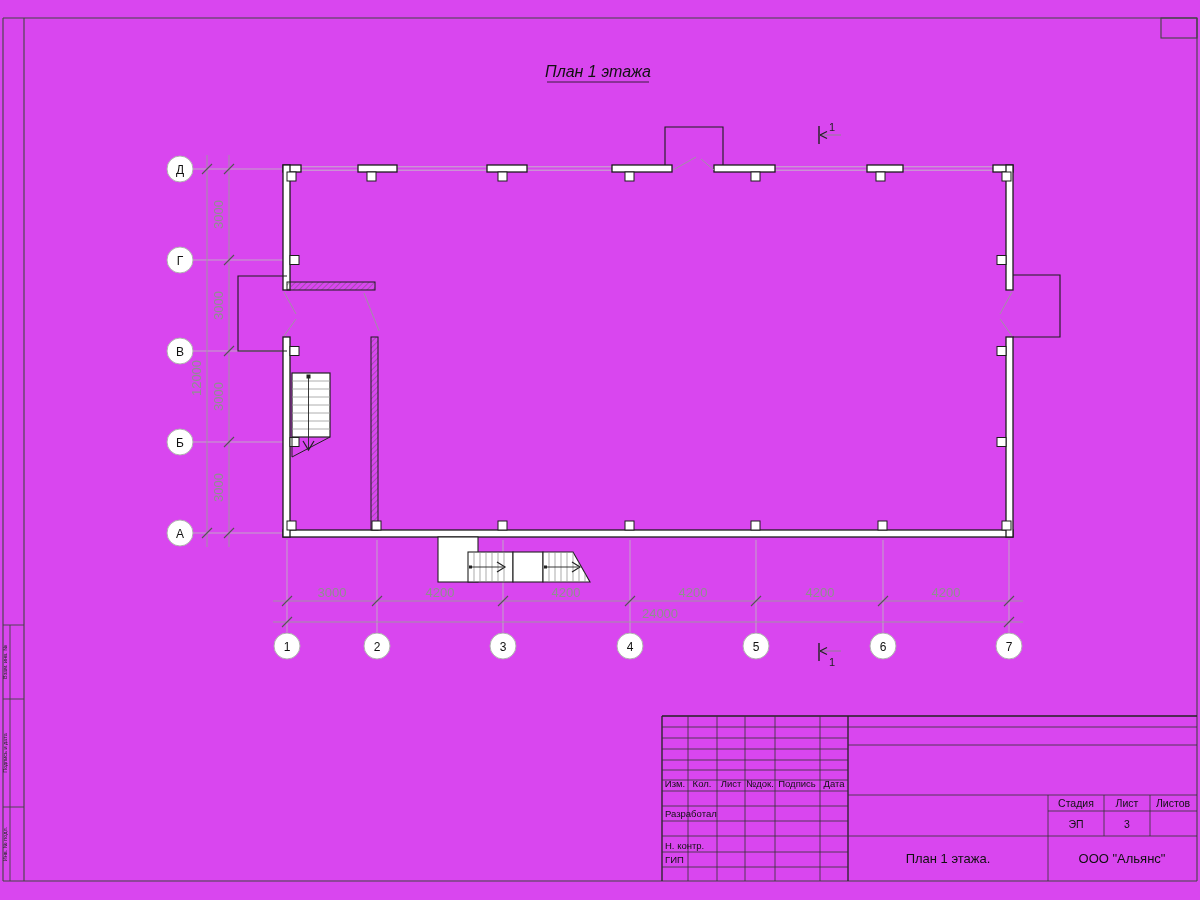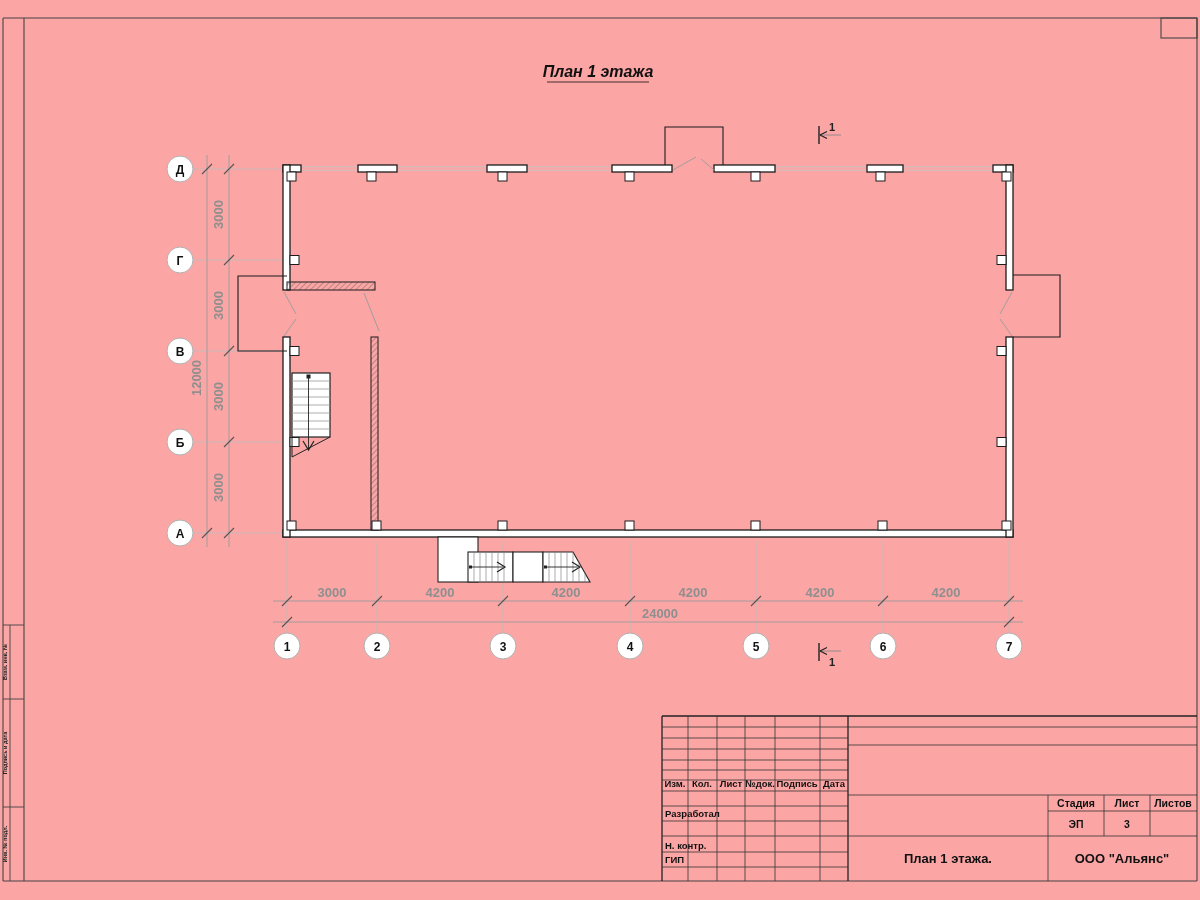--- a/index.html
+++ b/index.html
@@ -1,17 +1,17 @@
 <!DOCTYPE html>
 <html><head>
 <meta charset="utf-8">
 <style>
   html,body{margin:0;padding:0;background:#ffffff;}
-  .sheet{position:relative;width:1200px;height:900px;background:#fca5a5;overflow:hidden;
-         font-family:"Liberation Sans", sans-serif;font-weight:bold;}
+  .sheet{position:relative;width:1200px;height:900px;background:#d946ef;overflow:hidden;
+         font-family:"Liberation Sans", sans-serif;}
   svg{position:absolute;left:0;top:0;}
   text{font-family:"Liberation Sans", sans-serif;}
   .t-title{font-size:16px;font-style:italic;fill:#111;}
   .t-dim{font-size:13px;fill:#8f8f8f;}
   .t-bub{font-size:12px;fill:#111;}
   .t-sec{font-size:11px;fill:#222;}
   .t-tb{font-size:9.5px;fill:#111;}
   .t-tb2{font-size:10.5px;fill:#111;}
   .t-tb3{font-size:13px;fill:#111;}
   .t-side{font-size:5.5px;fill:#222;}

